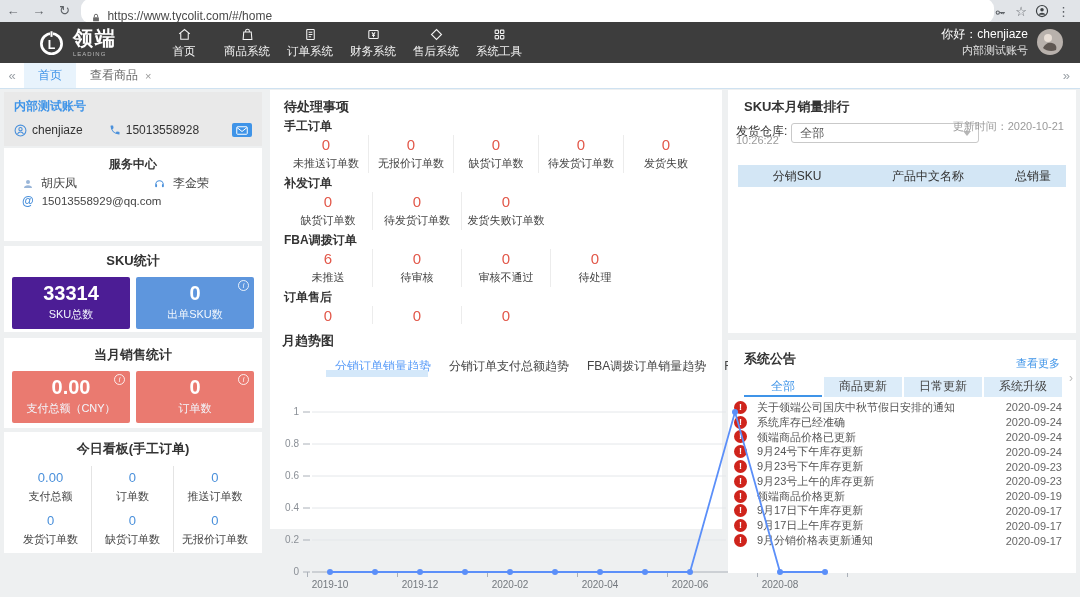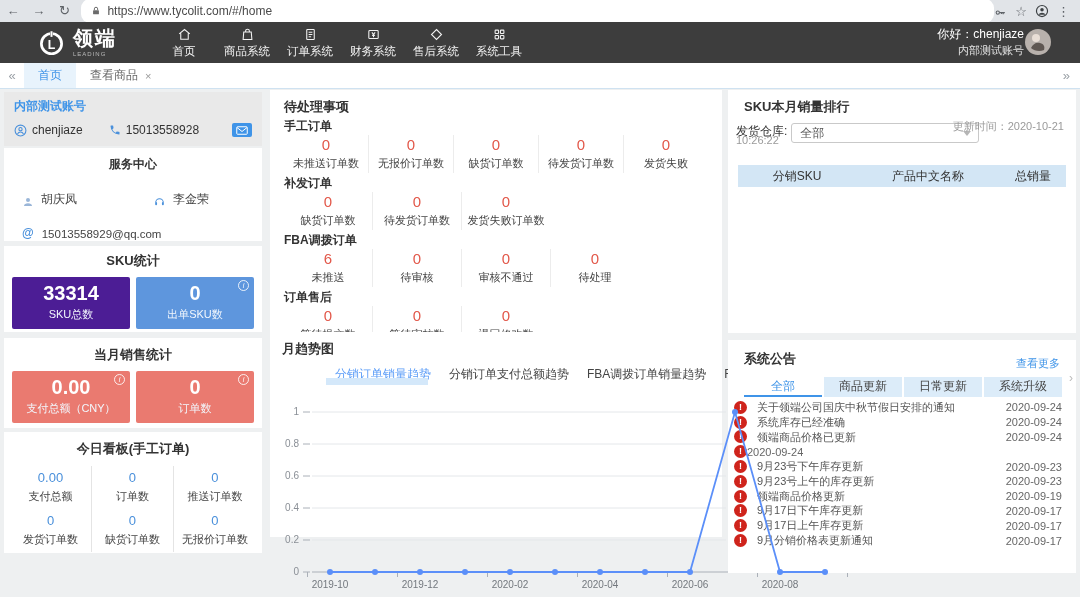--- a/index.html
+++ b/index.html
@@ -2,54 +2,54 @@
 <html><head>
 <meta charset="utf-8">
 <style>
   html,body{margin:0;padding:0;}
   body{width:1080px;height:597px;position:relative;overflow:hidden;background:#eef0f1;
        font-family:"Liberation Sans","DejaVu Sans",sans-serif;font-size:12px;color:#333;}
   .abs{position:absolute;}
   
   .browser-bar{left:0;top:0;width:1080px;height:22px;background:#e1e4e8;display:flex;align-items:center;}
   .bicon{color:#5f6368;font-size:13px;line-height:22px;width:26px;text-align:center;}
-  .url-pill{height:24px;width:900px;background:#fff;border-radius:9px;display:flex;align-items:center;padding:0 10px;margin-left:4px;}
+  .url-pill{height:24px;width:900px;background:#fff;border-radius:9px;display:flex;align-items:flex-end;padding:0 10px;margin-left:4px;}
   .url-text{color:#4a4a4a;font-size:12px;margin-left:6px;}
   .b-right{margin-left:auto;display:flex;align-items:center;gap:8px;padding-right:10px;}
   
   .navbar{left:0;top:22px;width:1080px;height:41px;background:#3d3d3d;display:flex;align-items:center;}
   .brand{display:flex;align-items:center;margin-left:38px;}
   .brand-text{margin-left:8px;line-height:1;}
   .brand-name{color:#fff;font-size:20px;font-weight:bold;letter-spacing:2px;}
   .brand-sub{color:#b9b9b9;font-size:6px;margin-top:3px;letter-spacing:1px;}
   .nav-menu{display:flex;gap:17px;margin-left:44px;}
   .nav-item{display:flex;flex-direction:column;align-items:center;width:46px;cursor:pointer;}
   .nav-item svg{width:15px;height:15px;}
   .nav-label{color:#f2f2f2;font-size:11.5px;margin-top:2px;white-space:nowrap;}
-  .nav-right{margin-left:auto;display:flex;align-items:center;padding-right:28px;}
+  .nav-right{margin-left:auto;display:flex;align-items:center;gap:8px;padding-right:16px;}
   .nav-greet{text-align:right;line-height:1.45;}
   .nav-greet .g1{color:#fff;font-size:12px;}
   .nav-greet .g2{color:#e3e3e3;font-size:11px;}
   
   .tabbar{left:0;top:63px;width:1080px;height:25px;background:#fff;border-bottom:1px solid #cfe2f1;display:flex;align-items:center;}
   .tb-chev{color:#9aa0a6;font-size:13px;width:24px;text-align:center;}
   .page-tab{height:25px;display:flex;align-items:center;padding:0 14px;font-size:12px;color:#666;}
   .page-tab.active{background:#e8f3fc;color:#3f94e8;}
   .tab-close{margin-left:7px;color:#999;font-size:11px;}
   .tb-chev-r{margin-left:auto;color:#9aa0a6;font-size:13px;padding-right:10px;}
   
   .panel{background:#fff;}
   .p-title{font-size:13px;font-weight:bold;color:#333;}
   
   .acct-card{left:4px;top:92px;width:258px;height:54px;background:#e9e9e9;padding:6px 10px;box-sizing:border-box;}
   .acct-title{color:#3f94e8;font-weight:bold;font-size:12px;}
   .acct-row{display:flex;align-items:center;margin-top:8px;}
   .svc-card{left:4px;top:148px;width:258px;height:93px;box-sizing:border-box;}
   .svc-title{text-align:center;font-weight:bold;font-size:12px;padding-top:8px;}
-  .svc-row{display:flex;align-items:flex-end;margin-top:18px;padding-left:18px;font-size:12px;color:#444;}
+  .svc-row{display:flex;align-items:center;margin-top:2px;padding-left:18px;font-size:12px;color:#444;}
   .stat-card{box-sizing:border-box;}
   .stat-title{text-align:center;font-weight:bold;font-size:13px;}
   .tiles{display:flex;gap:6px;padding:0 8px;margin-top:7px;}
   .tile{flex:1;height:52px;border-radius:2px;position:relative;text-align:center;color:#fff;}
   .tile .tv{font-size:20px;font-weight:bold;margin-top:5px;}
   .tile .tl{font-size:11px;margin-top:2px;color:#f2f7fd;}
   .info-dot{position:absolute;top:3px;right:5px;width:9px;height:9px;border:1px solid rgba(255,255,255,.85);
             border-radius:50%;font-size:7px;line-height:9px;color:#fff;text-align:center;font-style:italic;}
   .tb-grid{display:flex;flex-wrap:wrap;margin-top:8px;padding:0 6px;}
   .tb-cell{width:33.33%;box-sizing:border-box;text-align:center;padding:4px 2px 6px 2px;}
@@ -58,21 +58,21 @@
   .tb-lab{color:#444;font-size:11px;margin-top:5px;line-height:13px;}
   
   .pending{left:270px;top:90px;width:452px;height:243px;padding:8px 14px;box-sizing:border-box;overflow:hidden;z-index:1;}
   .pgroup-name{font-size:12px;font-weight:bold;margin-top:3px;line-height:15px;}
   .prow{display:flex;margin-top:1px;}
   .pstat{width:88px;text-align:center;padding:1px 0 3px 0;}
   .pstat.bdr{border-right:1px solid #ececec;}
   .pnum{color:#e25749;font-size:15px;line-height:18px;}
   .plab{color:#444;font-size:11px;line-height:13px;margin-top:3px;}
   
-  .trend{left:270px;top:332px;width:452px;height:205px;padding:8px 12px;box-sizing:border-box;z-index:1;}
+  .trend{left:270px;top:324px;width:452px;height:205px;padding:8px 12px;box-sizing:border-box;z-index:1;}
   .trend-tabs{display:flex;gap:18px;margin-top:8px;padding-left:53px;font-size:12px;color:#444;white-space:nowrap;}
   .trend-tab.active{color:#5a9cf8;}
   .trend-underline{position:absolute;left:56px;top:46px;width:102px;height:7px;background:#d4e8fa;}
   
   .sku-rank{left:728px;top:90px;width:348px;height:243px;padding:8px 0;box-sizing:border-box;z-index:3;}
   .sku-title{padding-left:16px;}
   .sku-controls{margin:7px 12px 0 8px;display:flex;}
   .wh-label{font-size:12px;color:#333;margin-right:4px;white-space:nowrap;}
   .wh-select{width:188px;height:20px;border:1px solid #c9c9c9;border-radius:3px;background:#fff;display:flex;align-items:center;box-sizing:border-box;}
   .wh-value{font-size:12px;color:#555;padding-left:8px;flex:1;}
@@ -478,20 +478,21 @@
         <span class="ann-text">系统库存已经准确</span>
         <span class="ann-date">2020-09-24</span>
       </div>
     <div class="ann-row">
         <span class="warn-icon">!</span>
         <span class="ann-text">领端商品价格已更新</span>
         <span class="ann-date">2020-09-24</span>
       </div>
     <div class="ann-row">
         <span class="warn-icon">!</span>
+        <span class="ann-text">9月24号下午库存更新</span>
         <span class="ann-date">2020-09-24</span>
       </div>
     <div class="ann-row">
         <span class="warn-icon">!</span>
         <span class="ann-text">9月23号下午库存更新</span>
         <span class="ann-date">2020-09-23</span>
       </div>
     <div class="ann-row">
         <span class="warn-icon">!</span>
         <span class="ann-text">9月23号上午的库存更新</span>

